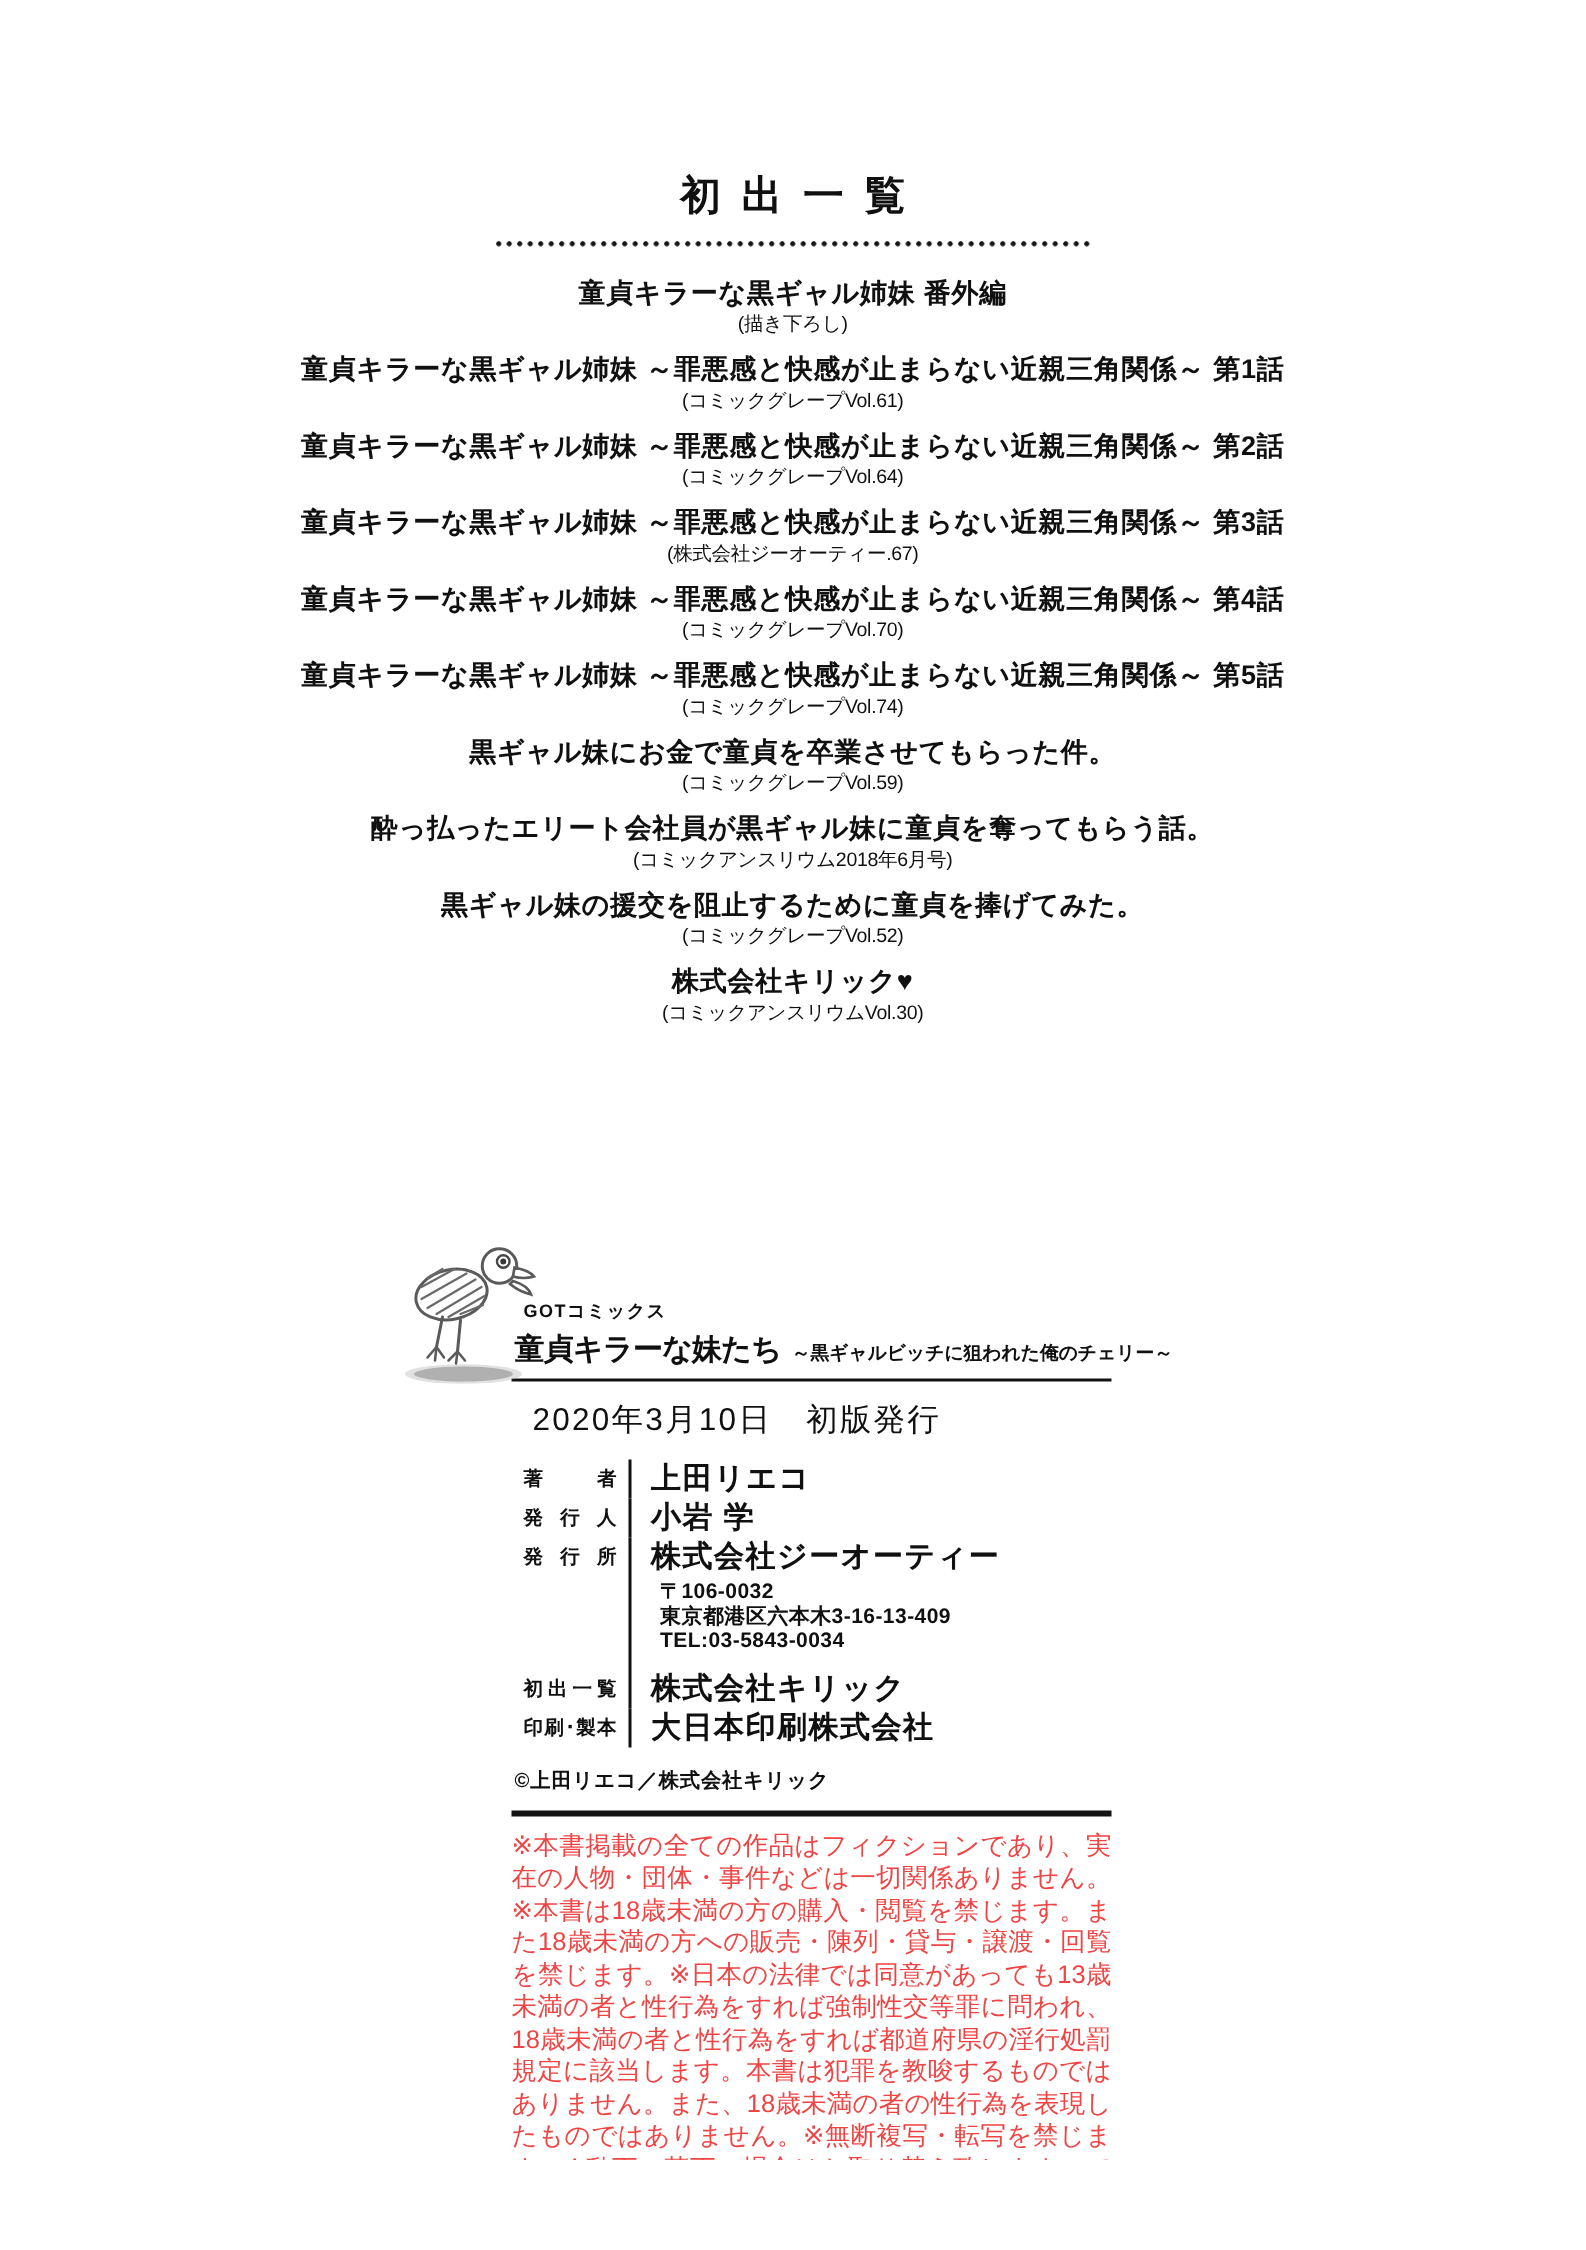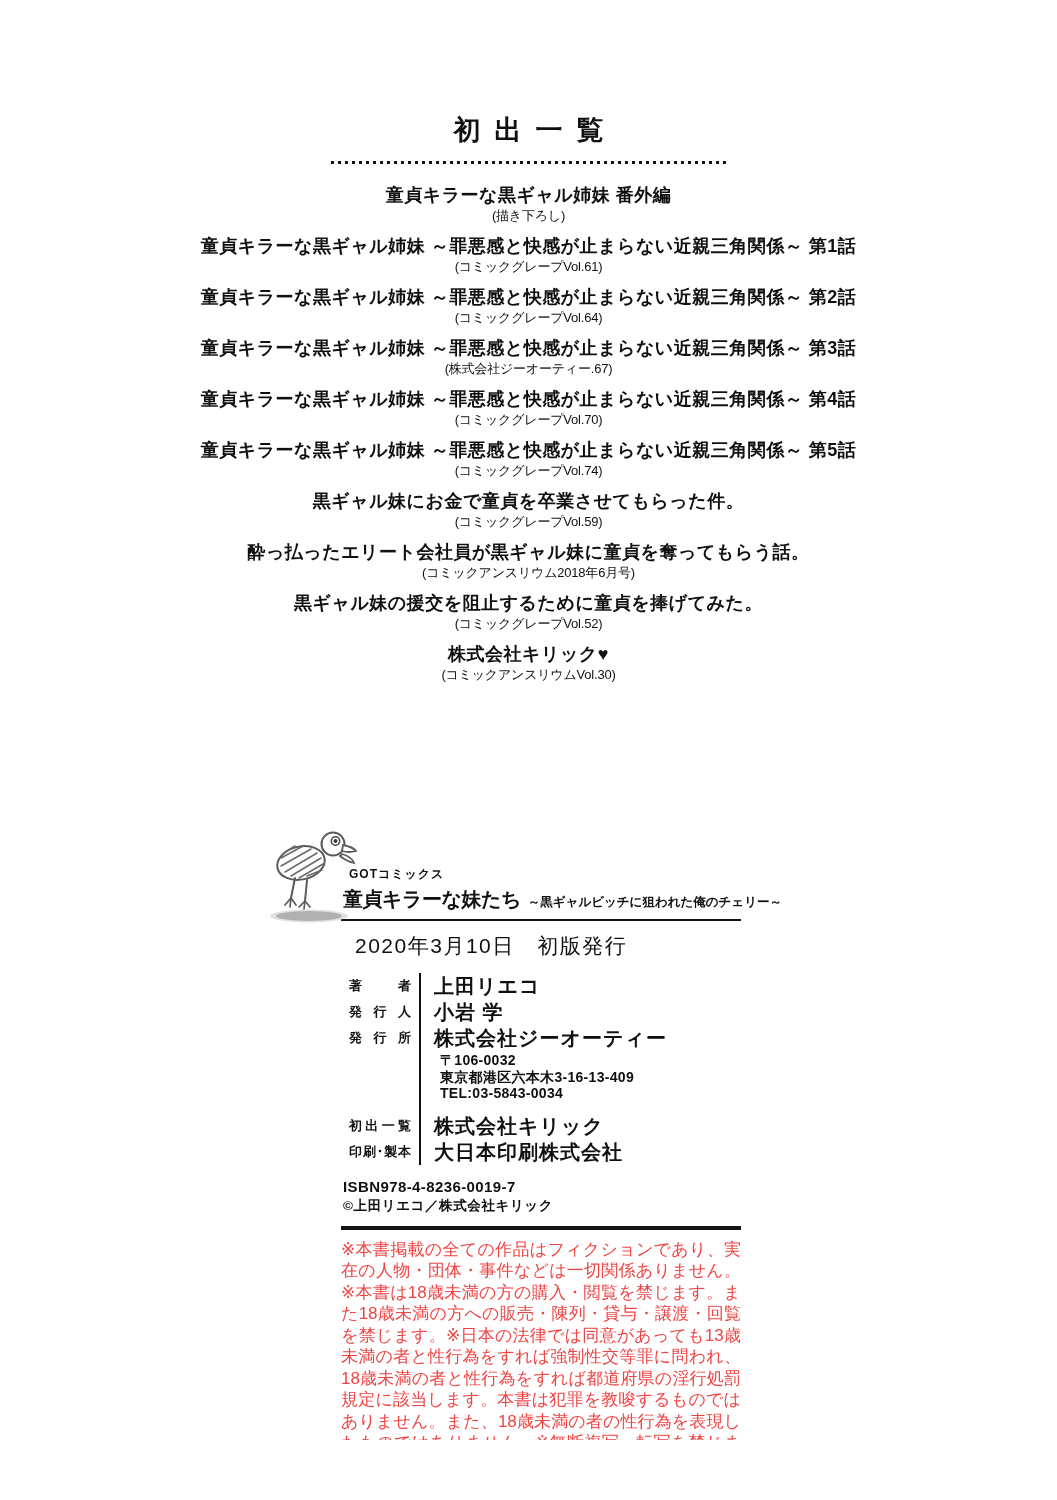--- a/index.html
+++ b/index.html
@@ -234,21 +234,20 @@
       <div class="credit-row">
         <span class="credit-label">印刷･製本</span>
         <div class="credit-body">
           <div class="credit-value">大日本印刷株式会社</div>
         </div>
       </div>
 
     </div>
 
     <div class="isbn-block">
-      <div class="isbn-line">ISBN978-4-8236-0019-7</div>
       <div class="copyright-line">©上田リエコ／株式会社キリック</div>
     </div>
 
     <div class="thick-rule"></div>
 
     <p class="disclaimer">※本書掲載の全ての作品はフィクションであり、実在の人物・団体・事件などは一切関係ありません。※本書は18歳未満の方の購入・閲覧を禁じます。また18歳未満の方への販売・陳列・貸与・譲渡・回覧を禁じます。※日本の法律では同意があっても13歳未満の者と性行為をすれば強制性交等罪に問われ、18歳未満の者と性行為をすれば都道府県の淫行処罰規定に該当します。本書は犯罪を教唆するものではありません。また、18歳未満の者の性行為を表現したものではありません。※無断複写・転写を禁じます。※乱丁・落丁の場合はお取り替え致しますので弊社までご連絡下さい。</p>
 
   </section>
 </div>
 

